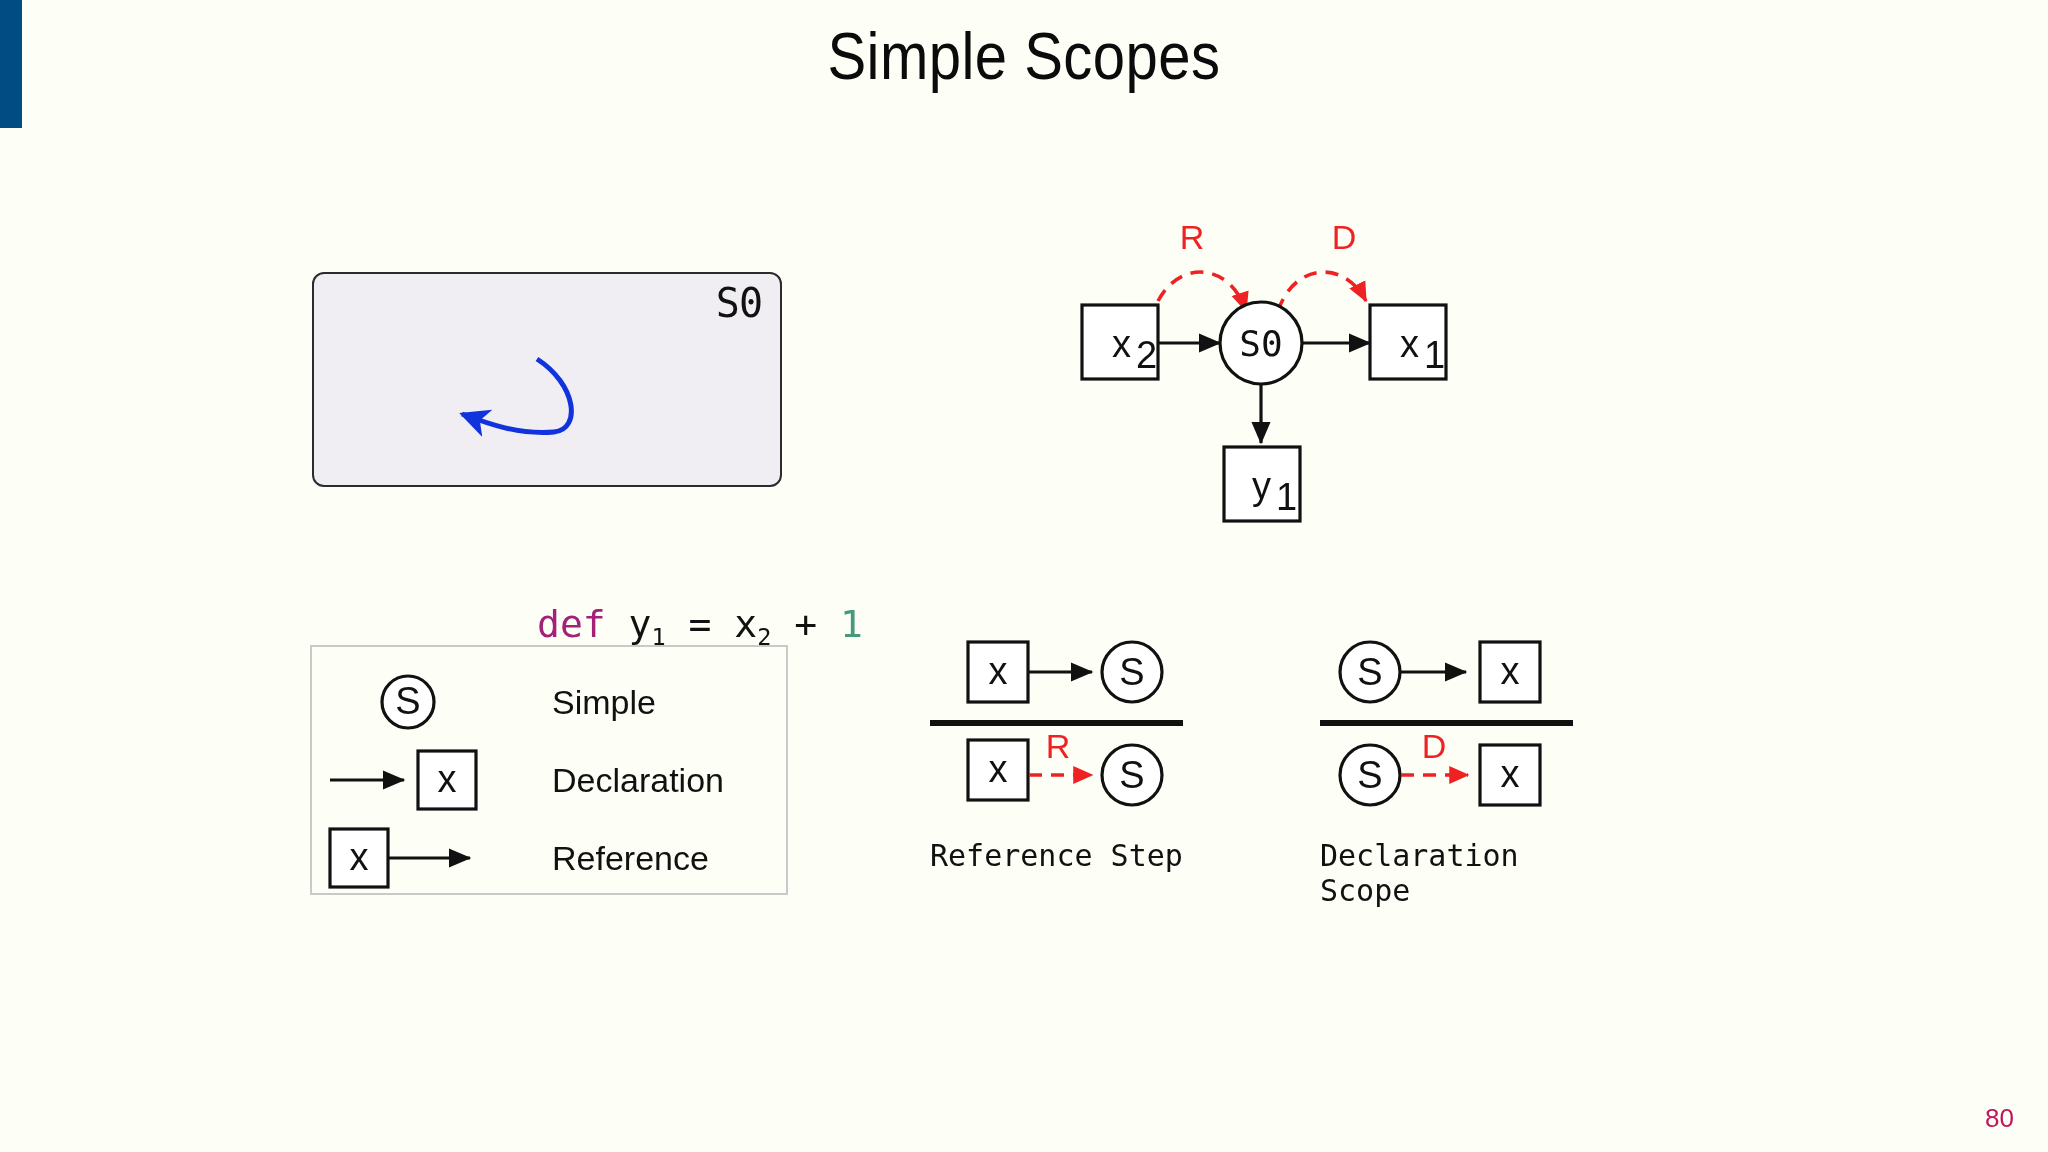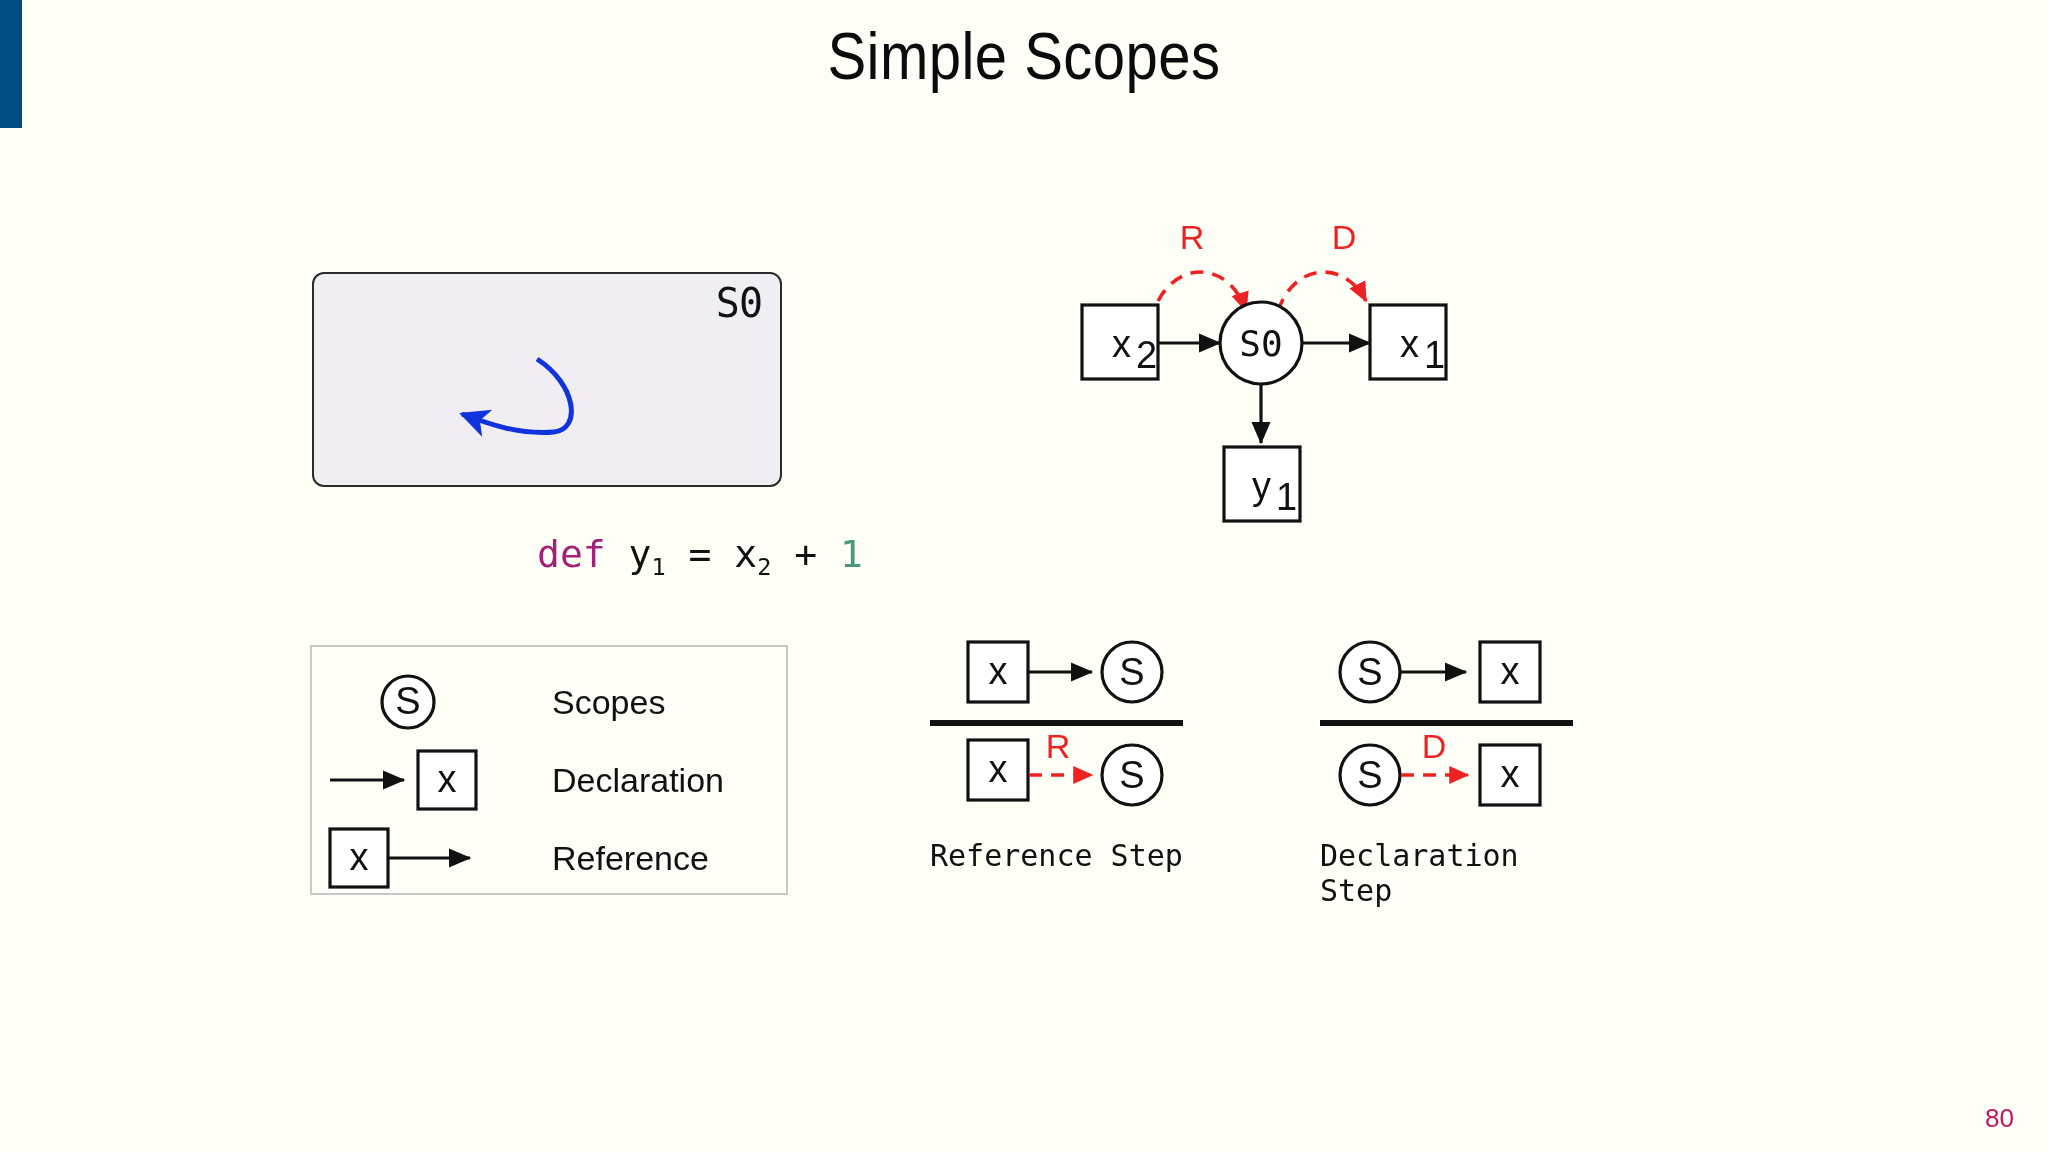--- a/index.html
+++ b/index.html
@@ -75,21 +75,21 @@
     font-size: 40px;
     color: #111;
     letter-spacing: -1px;
   }
   .code-lines {
     position: absolute;
     left: 40px;
     top: 56px;
     font-family: "DejaVu Sans Mono", "Liberation Mono", monospace;
     font-size: 38px;
-    line-height: 64px;
+    line-height: 84px;
     white-space: pre;
   }
   .code-line { display: block; height: 60px; }
   .tok-kw  { color: #a32278; }
   .tok-id  { color: #111111; }
   .tok-op  { color: #111111; }
   .tok-num { color: #46997b; }
   .sub {
     font-size: 0.62em;
     vertical-align: -0.32em;
@@ -259,21 +259,21 @@
     </g>
   </svg>
 
   <div class="legend-card">
 
     <div class="legend-row r0">
       <svg class="legend-glyph" viewBox="0 0 230 78" width="230" height="78">
         <circle cx="86" cy="39" r="26" class="circle-shape" stroke-width="2.6"></circle>
         <text class="nodetext" x="86" y="51" text-anchor="middle" font-size="32">S</text>
       </svg>
-      <div class="legend-label">Scopes</div>
+      <div class="legend-label">Simple</div>
     </div>
 
     <div class="legend-row r1">
       <svg class="legend-glyph" viewBox="0 0 230 78" width="230" height="78">
         <defs>
           <marker id="blkArrowL1" markerWidth="8" markerHeight="8" refX="6.6" refY="3.2" orient="auto" markerUnits="strokeWidth">
             <path d="M0,0.2 L7,3.2 L0,6.2 Z" fill="#111111"></path>
           </marker>
         </defs>
         <line x1="8" y1="39" x2="82" y2="39" class="solid-edge" stroke-width="2.8" marker-end="url(#blkArrowL1)"></line>
@@ -354,18 +354,18 @@
 
       <g>
         <circle cx="50" cy="145" r="30" class="circle-shape" stroke-width="2.8"></circle>
         <text class="nodetext" x="50" y="158" text-anchor="middle" font-size="34">S</text>
         <line x1="81" y1="145" x2="148" y2="145" class="dashed-edge" stroke-width="3.4" stroke-dasharray="11 8" marker-end="url(#redArrowR2)"></line>
         <text class="edgelabel" x="114" y="128" text-anchor="middle" font-size="32">D</text>
         <rect x="160" y="115" width="60" height="60" class="box-shape" stroke-width="2.8"></rect>
         <text class="nodetext" x="190" y="157" text-anchor="middle" font-size="32">x</text>
       </g>
     </svg>
-    <div class="rule-caption" style="width:253px">Declaration Step</div>
+    <div class="rule-caption" style="width:253px">Declaration Scope</div>
   </div>
 
   <div class="page-number">80</div>
 
 </div>
 
 </body></html>

